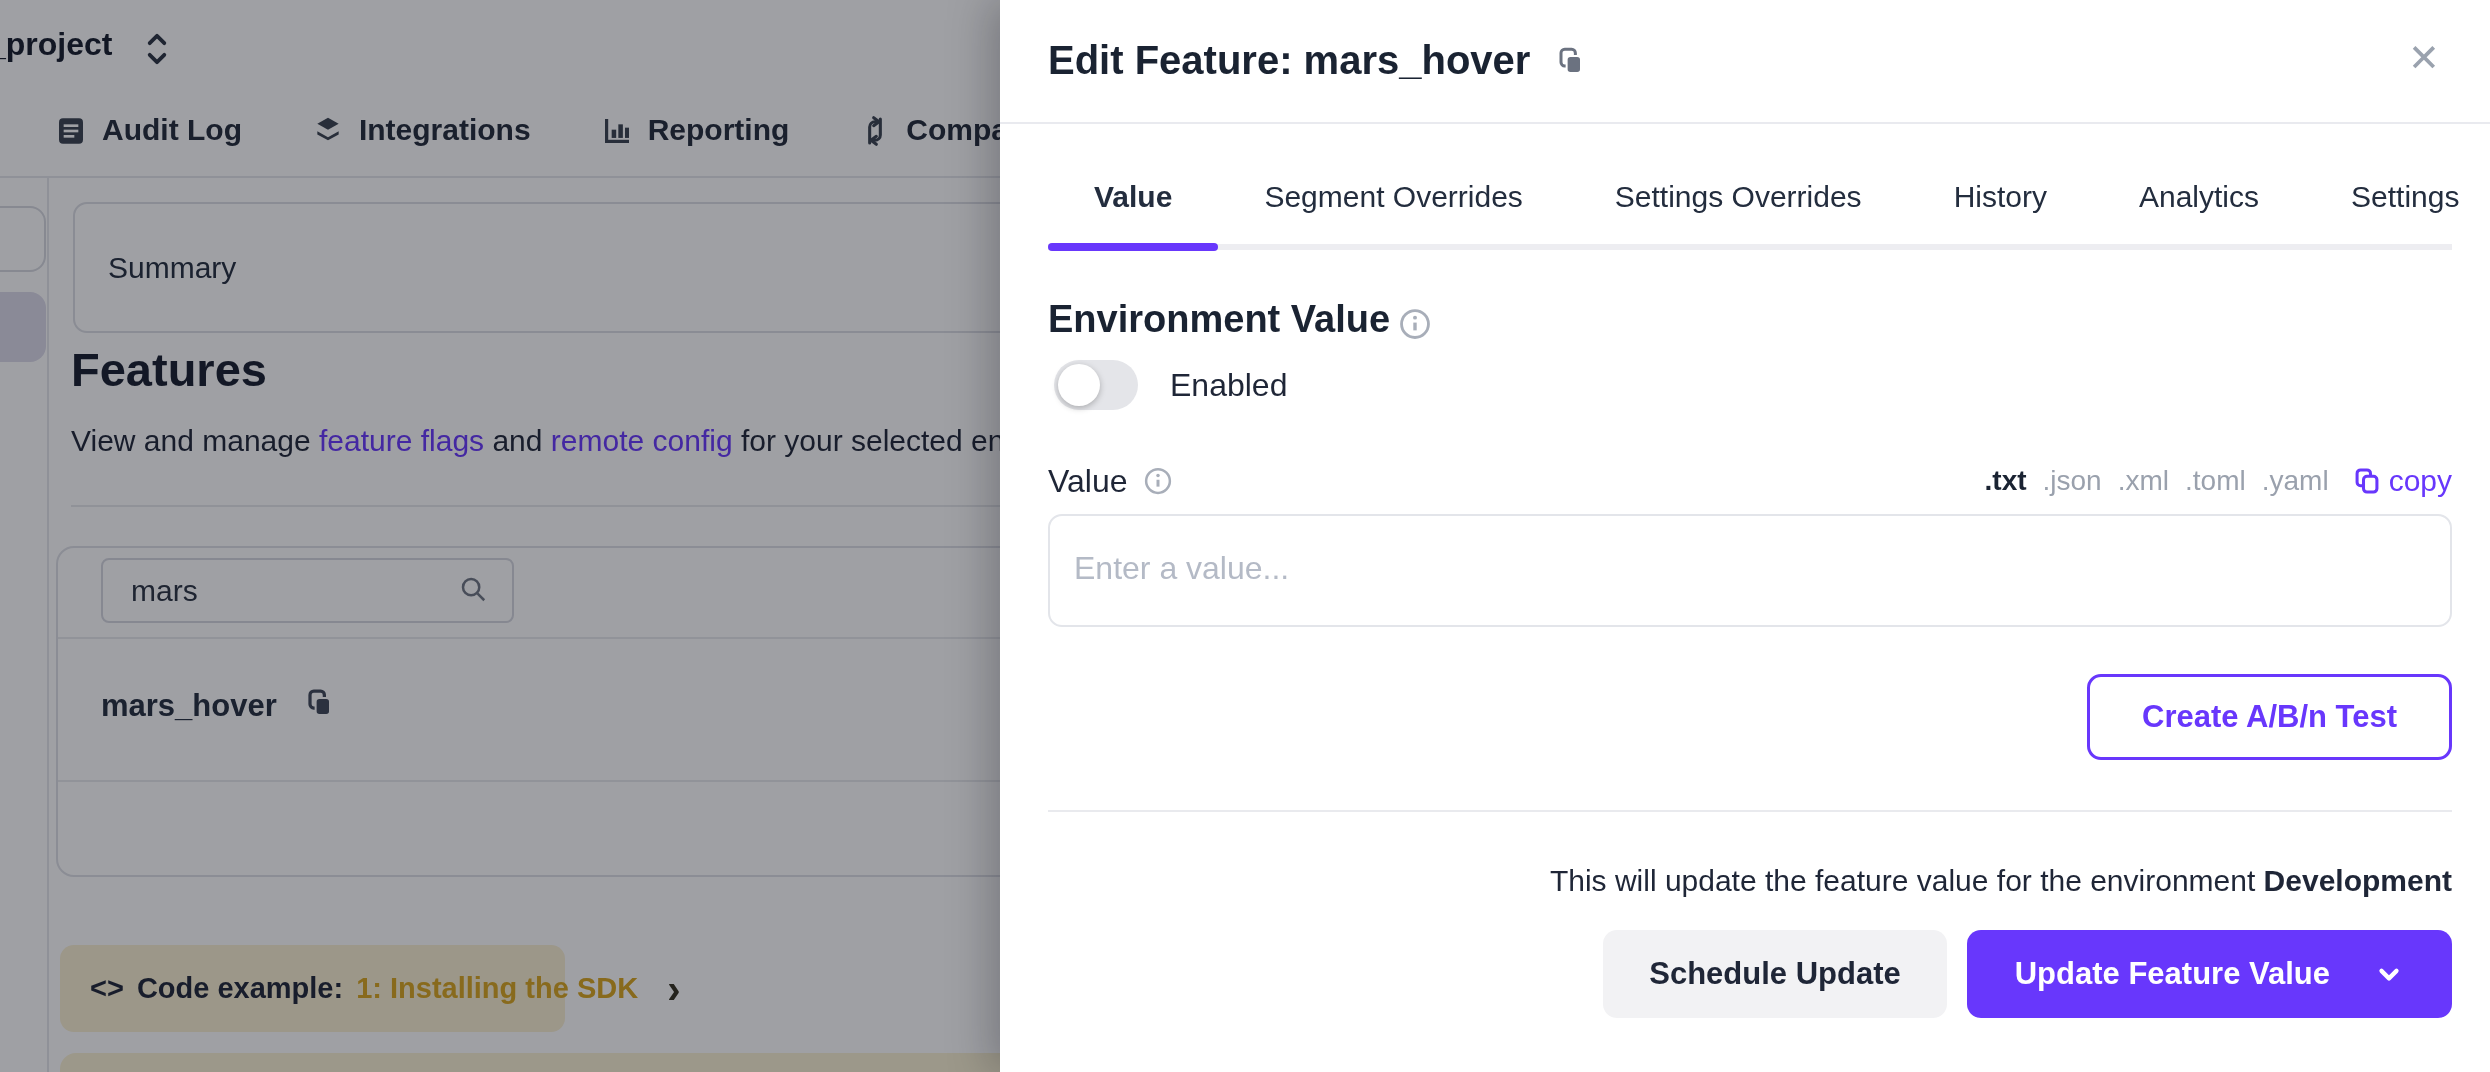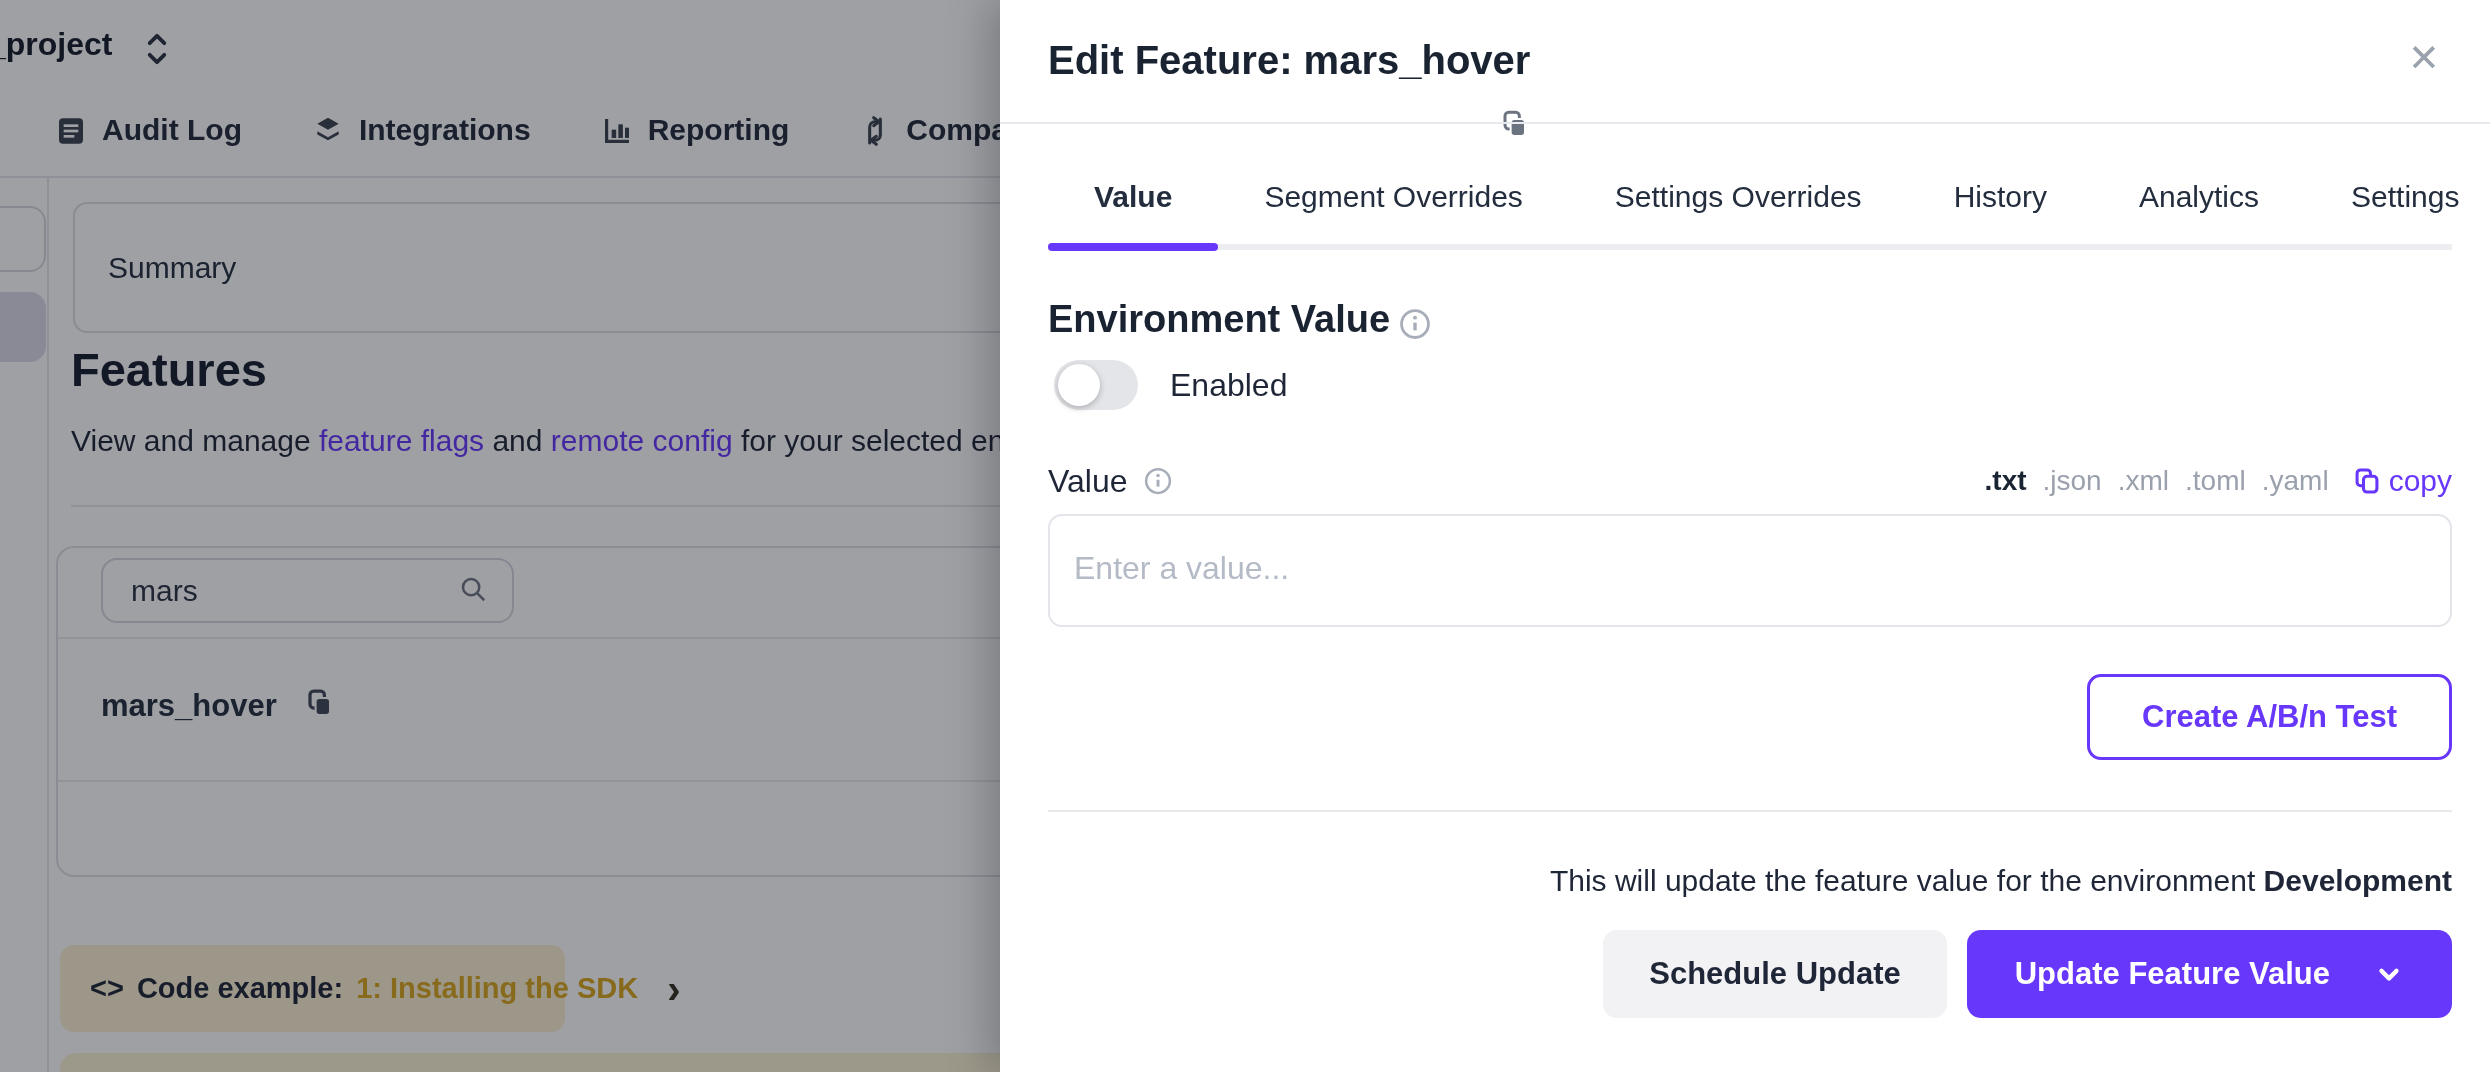--- a/index.html
+++ b/index.html
@@ -35,21 +35,21 @@
     border: 2px solid #dcdee4; border-radius: 14px; display: flex; align-items: center; }
   .bk-summary span { margin-left: 33px; font-size: 30px; color: #232d3e; }
   .bk-title { position: absolute; left: 71px; top: 342px; font-size: 47px; font-weight: 800; color: #161d2d; }
   .bk-desc { position: absolute; left: 71px; top: 424px; width: 929px; overflow: hidden;
     font-size: 30px; color: #1f2637; white-space: nowrap; }
   .bk-desc .lnk { color: #6837fc; }
   .bk-div2 { position: absolute; left: 71px; top: 505px; width: 1329px; height: 2px; background: #e7e8ec; }
   .bk-list { position: absolute; left: 56px; top: 546px; width: 1344px; height: 331px;
     background: #fff; border: 2px solid #dee0e6; border-radius: 18px; }
   .bk-search { position: absolute; left: 43px; top: 10px; width: 413px; height: 65px;
-    border: 2px solid #d5d7df; border-radius: 16px; background: #fff;
+    border: 2px solid #d5d7df; border-radius: 8px; background: #fff;
     font-family: "Liberation Sans", sans-serif; font-size: 30px; color: #2a3342;
     padding: 0 70px 0 28px; outline: none; }
   .bk-search-icon { position: absolute; left: 400px; top: 26px; color: #6f7683; }
   .bk-row-div1 { position: absolute; left: 0; right: 0; top: 89px; height: 2px; background: #e8e9ed; }
   .bk-row { position: absolute; left: 43px; top: 140px; height: 50px; display: flex; align-items: flex-start; gap: 28px; }
   .bk-row .fname { font-size: 31px; font-weight: 700; color: #232d3e; }
   .bk-row .cicon { color: #3e4758; }
   .bk-row-div2 { position: absolute; left: 0; right: 0; top: 232px; height: 2px; background: #e8e9ed; }
   .bk-chip { position: absolute; left: 60px; top: 945px; height: 87px; width: 505px;
     background: #faf0d2; border-radius: 14px; display: flex; align-items: center; padding: 0 30px; gap: 13px; }
@@ -59,21 +59,21 @@
   .bk-chip .cchev { font-size: 40px; font-weight: 700; color: #33301f; margin-left: 16px; line-height: 0.8; }
   .bk-cut { position: absolute; left: 60px; top: 1053px; width: 1340px; height: 40px;
     background: #fbf2d4; border-radius: 16px 16px 0 0; }
 
   
   .overlay { position: absolute; inset: 0; background: rgba(16,18,28,0.40); z-index: 5; }
 
   
   .panel { position: absolute; top: 0; left: 1000px; right: 0; bottom: 0;
     background: #fff; z-index: 10; box-shadow: -10px 0 40px rgba(10,12,20,0.25); }
-  .p-header { position: absolute; left: 48px; top: 38px; display: flex; align-items: flex-end; gap: 26px; flex-direction: column; }
+  .p-header { position: absolute; left: 48px; top: 38px; display: flex; align-items: center; gap: 26px; }
   .p-title { font-size: 40px; font-weight: 700; color: #1a2332; white-space: nowrap; }
   .p-header .cicon { color: #6b7280; }
   .p-close { position: absolute; right: 40px; top: 32px; width: 52px; height: 52px;
     display: flex; align-items: center; justify-content: center;
     font-size: 38px; color: #9aa2ae; cursor: pointer; background: none; border: none;
     font-family: "Liberation Sans", sans-serif; }
   .p-header-div { position: absolute; left: 0; right: 0; top: 122px; height: 2px; background: #e9eaef; }
 
   .p-tabs { position: absolute; left: 48px; right: 38px; top: 158px; height: 92px;
     display: flex; justify-content: space-between; align-items: flex-end;

